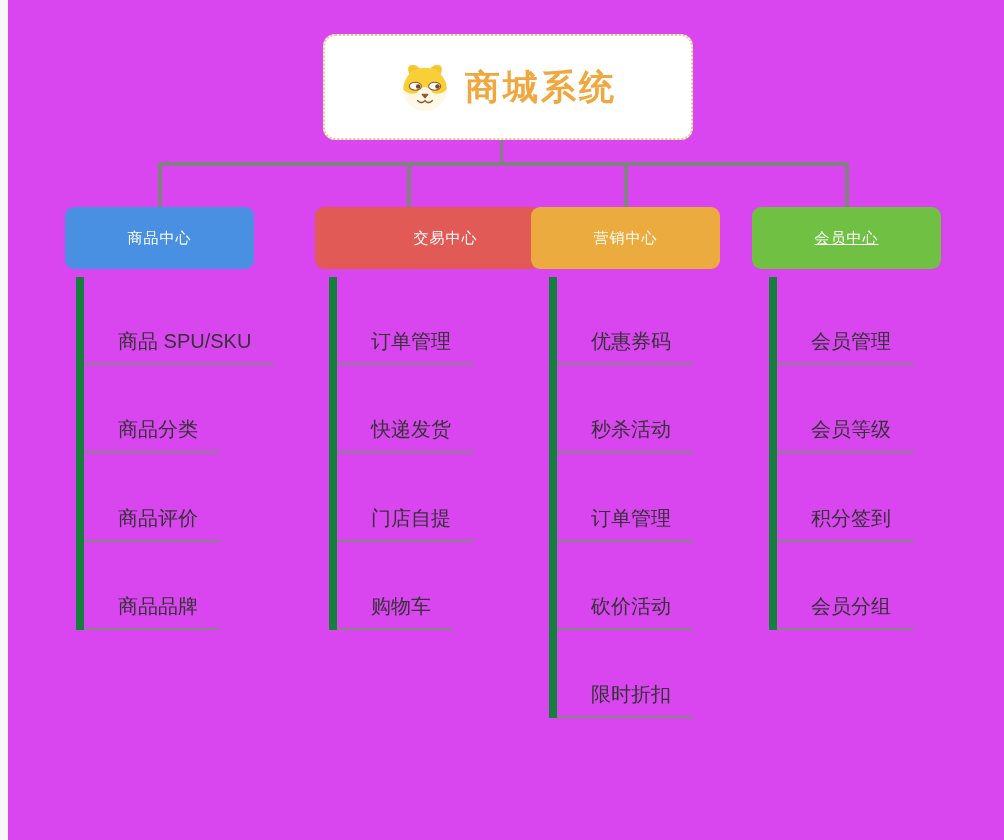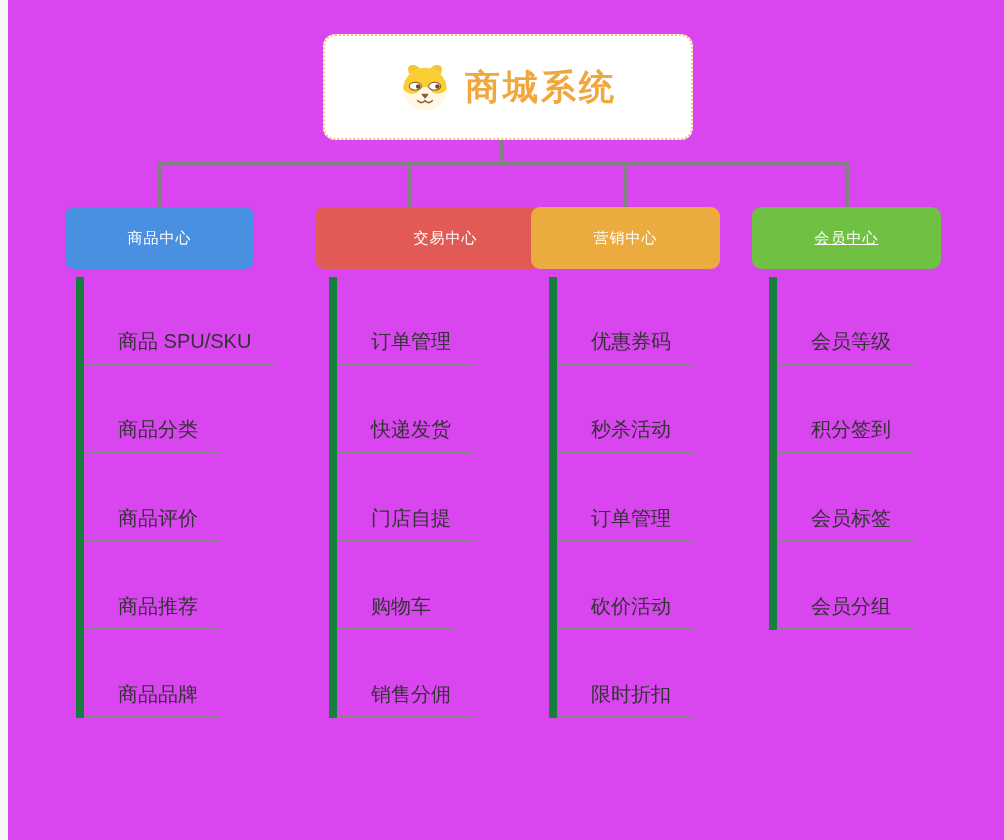--- a/index.html
+++ b/index.html
@@ -139,68 +139,62 @@
       <div class="item">
         <span class="item-label">商品 SPU/SKU</span>
       </div>
       <div class="item">
         <span class="item-label">商品分类</span>
       </div>
       <div class="item">
         <span class="item-label">商品评价</span>
       </div>
       <div class="item">
-        <span class="item-label">商品推荐</span>
-      </div>
-      <div class="item">
         <span class="item-label">商品品牌</span>
       </div>
     </div>
   <div class="branch-items c1">
       <div class="item">
         <span class="item-label">订单管理</span>
       </div>
       <div class="item">
         <span class="item-label">快递发货</span>
       </div>
       <div class="item">
         <span class="item-label">门店自提</span>
       </div>
       <div class="item">
         <span class="item-label">购物车</span>
       </div>
-      <div class="item">
-        <span class="item-label">销售分佣</span>
-      </div>
     </div>
   <div class="branch-items c2">
       <div class="item">
         <span class="item-label">优惠券码</span>
       </div>
       <div class="item">
         <span class="item-label">秒杀活动</span>
       </div>
       <div class="item">
         <span class="item-label">订单管理</span>
       </div>
       <div class="item">
         <span class="item-label">砍价活动</span>
       </div>
       <div class="item">
         <span class="item-label">限时折扣</span>
       </div>
     </div>
   <div class="branch-items c3">
       <div class="item">
+        <span class="item-label">会员管理</span>
+      </div>
+      <div class="item">
         <span class="item-label">会员等级</span>
       </div>
       <div class="item">
         <span class="item-label">积分签到</span>
       </div>
       <div class="item">
-        <span class="item-label">会员标签</span>
-      </div>
-      <div class="item">
         <span class="item-label">会员分组</span>
       </div>
     </div>
 
 </div>
 
 </body></html>

